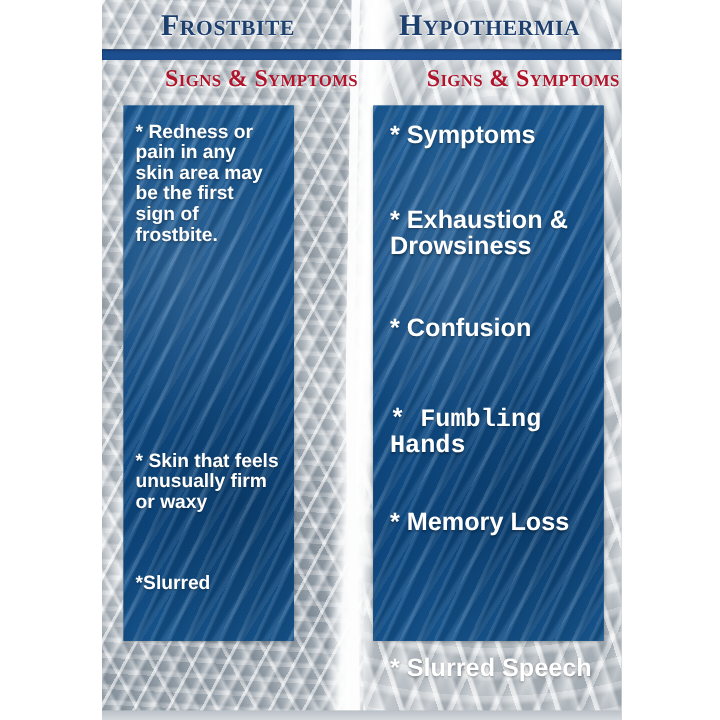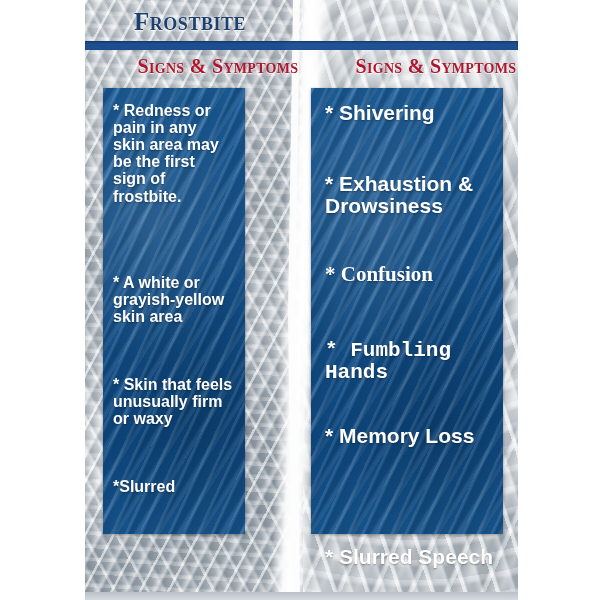--- a/index.html
+++ b/index.html
@@ -139,53 +139,51 @@
 
 <div id="poster">
 
   <div class="ice-left"></div>
   <div class="ice-right"></div>
   <div class="divider"></div>
   <div class="divider2"></div>
 
   <div class="title-row">
     <div class="title" id="title-frostbite">Frostbite</div>
+    <div class="title" id="title-hypothermia">Hypothermia</div>
   </div>
 
   <div class="navbar split"></div>
 
   <div class="sub-row">
     <div class="subhead" id="sub-frostbite">Signs &amp; Symptoms</div>
     <div class="subhead" id="sub-hypothermia">Signs &amp; Symptoms</div>
   </div>
 
   <div class="box" id="box-frostbite">
     <ul class="symptoms" id="list-frostbite">
         <li style="top: 14px;">* Redness or
 pain in any
 skin area may
 be the first
 sign of
 frostbite.</li>
-        <li style="top: 186px;">* A white or
-grayish-yellow
-skin area</li>
         <li style="top: 288px;">* Skin that feels
 unusually firm
 or waxy</li>
         <li style="top: 390px;">*Slurred</li>
       </ul>
   </div>
 
   <div class="box" id="box-hypothermia">
     <ul class="symptoms" id="list-hypothermia">
-        <li style="top: 14px;">* Shivering</li>
+        <li style="top: 14px;">* Symptoms</li>
         <li style="top: 85px;">* Exhaustion &amp;
 Drowsiness</li>
-        <li style="top: 175px; font-family: Liberation Serif, serif;">* Confusion</li>
+        <li style="top: 175px;">* Confusion</li>
         <li style="top: 252px; font-family: Liberation Mono, monospace;">* Fumbling
 Hands</li>
         <li style="top: 337px;">* Memory Loss</li>
         <li style="top: 414px; margin-top: 44px;">* Slurred Speech</li>
       </ul>
   </div>
 
 
   <div class="footer-ice"></div>
 </div>

